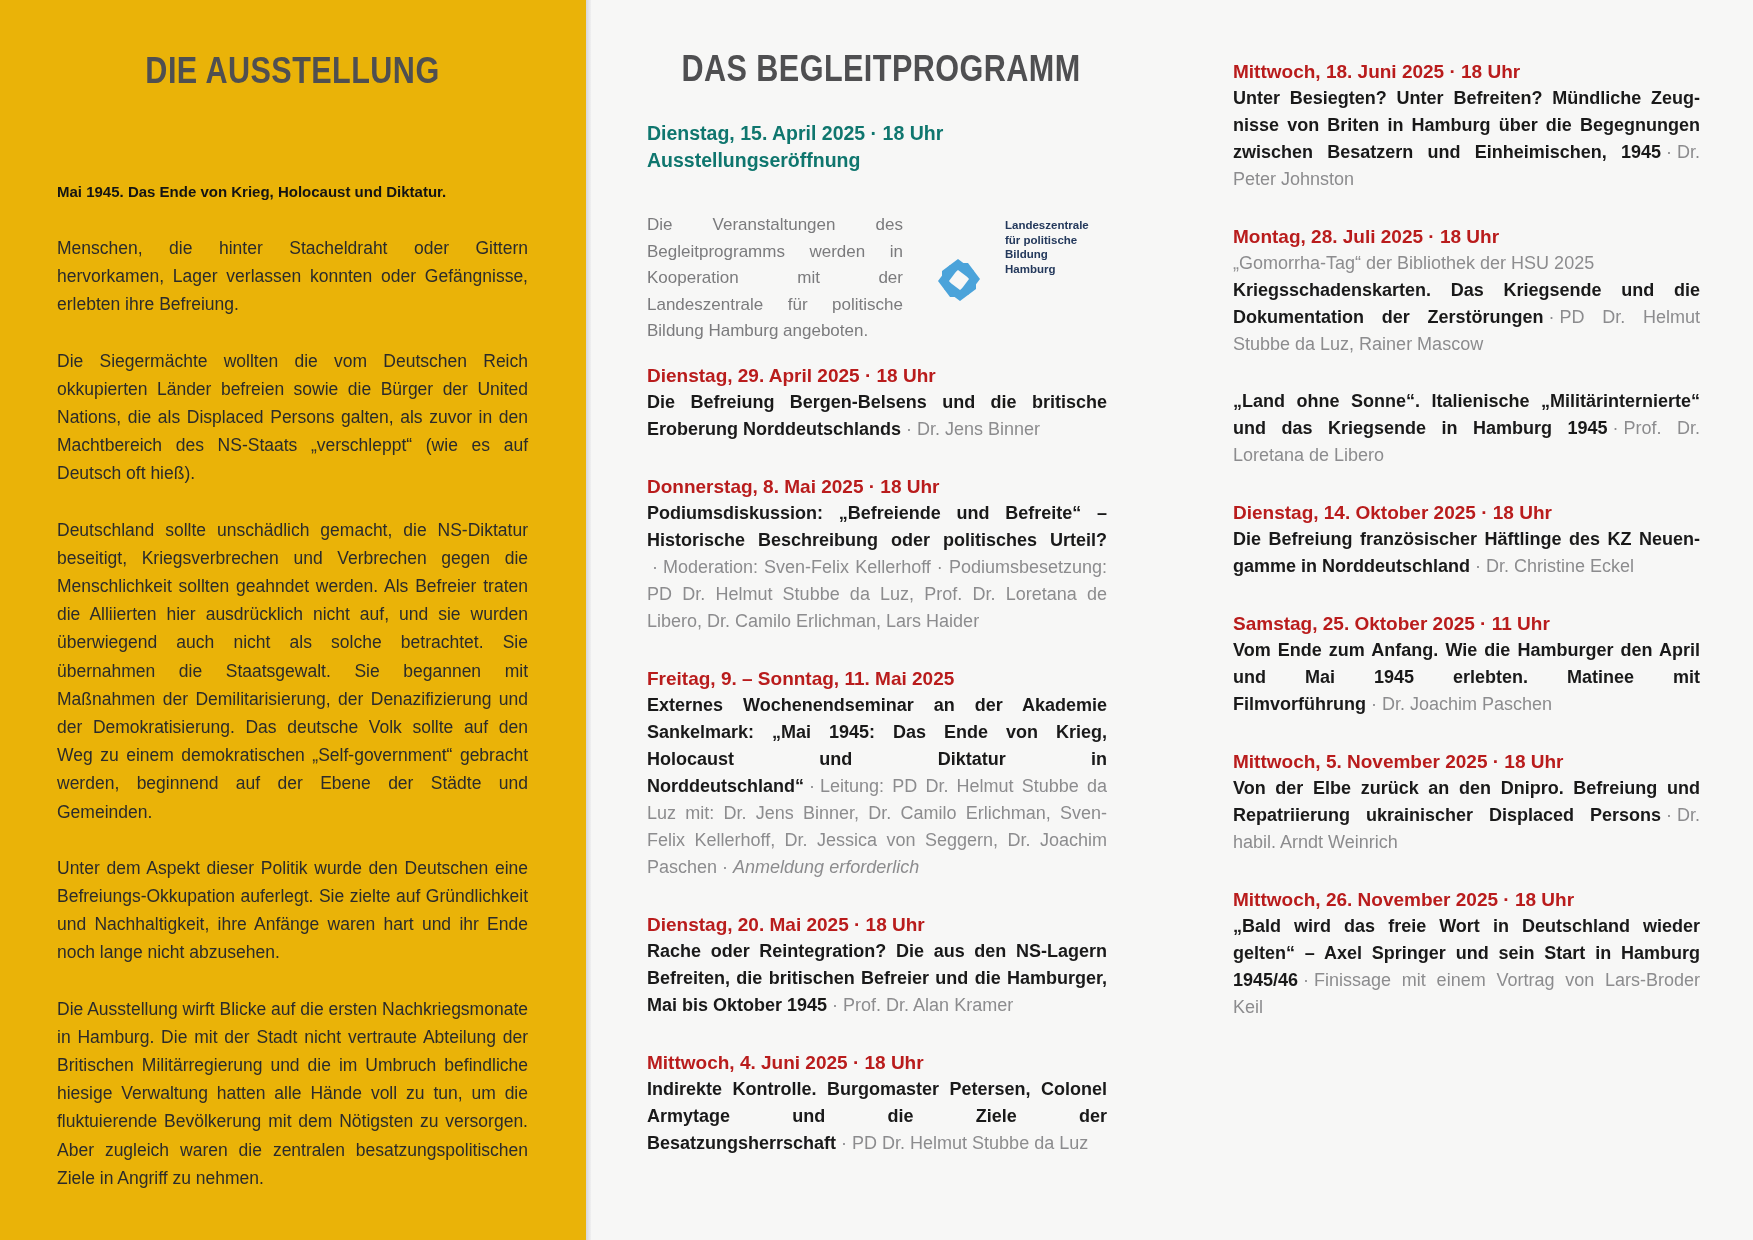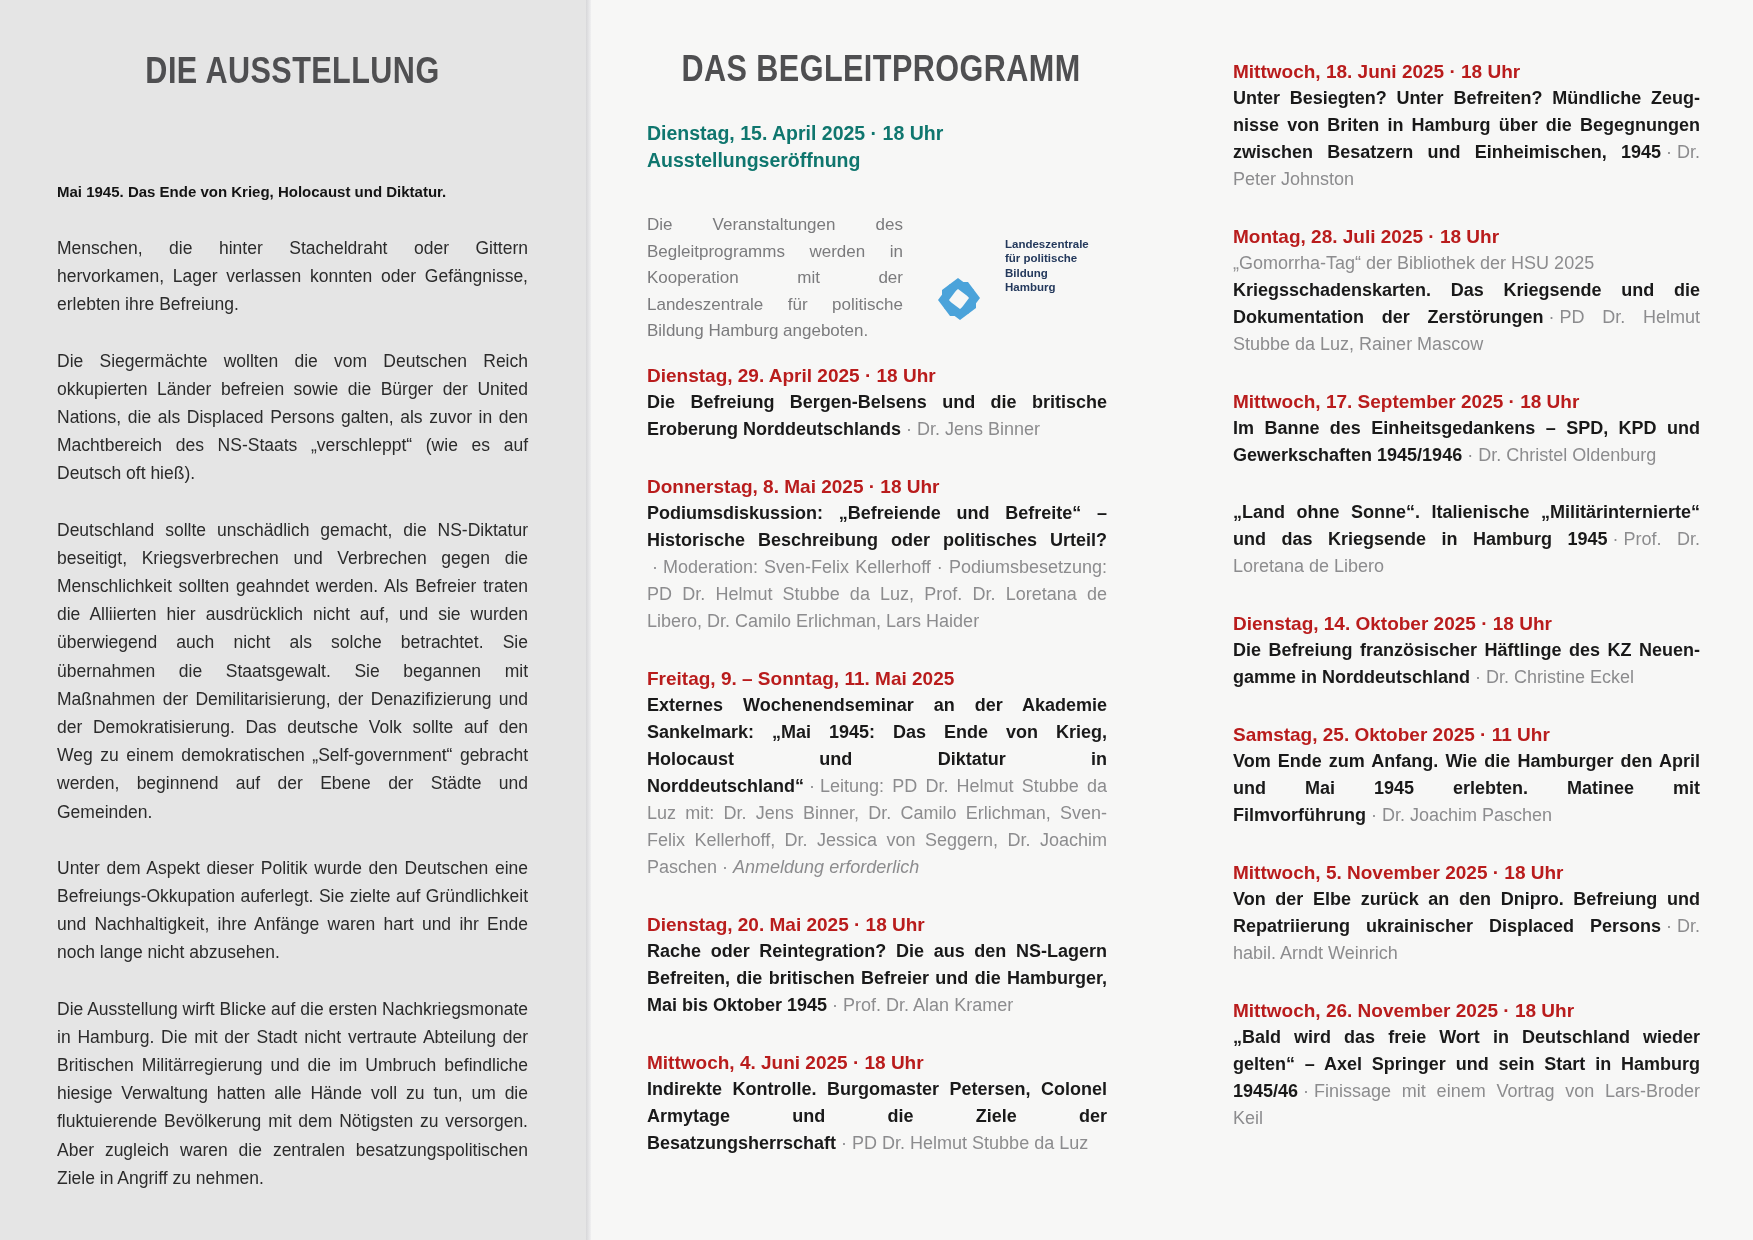--- a/index.html
+++ b/index.html
@@ -3,42 +3,42 @@
 <meta charset="utf-8">
 <style>
   html,body{margin:0;padding:0;}
   body{
     width:1753px;height:1240px;position:relative;overflow:hidden;
     background:#f7f7f6;
     font-family:"Liberation Sans", sans-serif;
     -webkit-font-smoothing:antialiased;
   }
   .panel{position:absolute;top:0;height:1240px;box-sizing:border-box;}
-  .panel-left{left:0;width:586px;background:#e5e5e5;padding:50px 58px 0 57px;}
+  .panel-left{left:0;width:586px;background:#eab308;padding:50px 58px 0 57px;}
   .fold-divider{position:absolute;left:586px;top:0;width:5px;height:1240px;
     background:linear-gradient(90deg,#d7d7d9,#f0f0f1);}
   .panel-middle{left:591px;width:578px;padding:48px 62px 4px 56px;background:#f7f7f6;}
   .panel-right{left:1169px;width:584px;padding:58px 53px 0 64px;background:#f7f7f6;}
 
   h1.section-title{
     margin:0;font-size:36px;line-height:42px;font-weight:bold;color:#4f4f51;
     text-align:center;transform:scaleX(0.85);transform-origin:center;
     letter-spacing:0.5px;white-space:nowrap;
   }
   .lead{
     margin:86px 0 0;font-size:15px;line-height:28px;font-weight:bold;color:#141414;
   }
   .body-par{
     margin:28px 0 0;font-size:17.5px;line-height:28.2px;color:#2b2b2b;
     text-align:justify;hyphens:manual;
   }
 
   .opening{margin-top:30px;color:#0f766e;font-weight:bold;
     font-size:19.5px;line-height:27px;}
-  .intro-row{display:flex;align-items:flex-end;margin-top:38px;}
+  .intro-row{display:flex;align-items:flex-start;margin-top:38px;}
   .intro-text{
     margin:0;width:258px;font-size:17px;line-height:26.5px;color:#7b7b7d;
     text-align:justify;hyphens:manual;
   }
   .logo-block{position:relative;margin-left:22px;width:182px;height:114px;flex:none;}
   .logo-text{position:absolute;left:80px;top:6px;font-size:11.5px;line-height:14.5px;
     color:#24395c;font-weight:bold;}
   .logo-icon{position:absolute;left:2px;top:36px;}
 
   .event{margin-top:30px;}
@@ -123,24 +123,20 @@
   <div id="right-events">
       <div class="event">
         <div class="event-date">Mittwoch, 18. Juni 2025 · 18 Uhr</div>
         <p class="event-body"><span class="event-title">Unter Besiegten? Unter Befreiten? Mündliche Zeug­nisse von Briten in Hamburg über die Begegnungen zwischen Besatzern und Einheimischen, 1945</span><span class="sep">·</span><span class="event-details">Dr. Peter Johnston</span></p>
       </div>
       <div class="event">
         <div class="event-date">Montag, 28. Juli 2025 · 18 Uhr</div>
         <p class="event-body"><span class="pre">„Gomorrha-Tag“ der Bibliothek der HSU 2025</span><br><span class="event-title">Kriegsschadenskarten. Das Kriegsende und die Dokumentation der Zerstörungen</span><span class="sep">·</span><span class="event-details">PD Dr. Helmut Stubbe da Luz, Rainer Mascow</span></p>
       </div>
       <div class="event">
-        <div class="event-date">Mittwoch, 17. September 2025 · 18 Uhr</div>
-        <p class="event-body"><span class="event-title">Im Banne des Einheitsgedankens – SPD, KPD und Gewerkschaften 1945/1946</span><span class="sep">·</span><span class="event-details">Dr. Christel Oldenburg</span></p>
-      </div>
-      <div class="event">
         <p class="event-body"><span class="event-title">„Land ohne Sonne“. Italienische „Militärinternierte“ und das Kriegsende in Hamburg 1945</span><span class="sep">·</span><span class="event-details">Prof. Dr. Loretana de Libero</span></p>
       </div>
       <div class="event">
         <div class="event-date">Dienstag, 14. Oktober 2025 · 18 Uhr</div>
         <p class="event-body"><span class="event-title">Die Befreiung französischer Häftlinge des KZ Neuen­gamme in Norddeutschland</span><span class="sep">·</span><span class="event-details">Dr. Christine Eckel</span></p>
       </div>
       <div class="event">
         <div class="event-date">Samstag, 25. Oktober 2025 · 11 Uhr</div>
         <p class="event-body"><span class="event-title">Vom Ende zum Anfang. Wie die Hamburger den April und Mai 1945 erlebten. Matinee mit Filmvorführung</span><span class="sep">·</span><span class="event-details">Dr. Joachim Paschen</span></p>
       </div>

